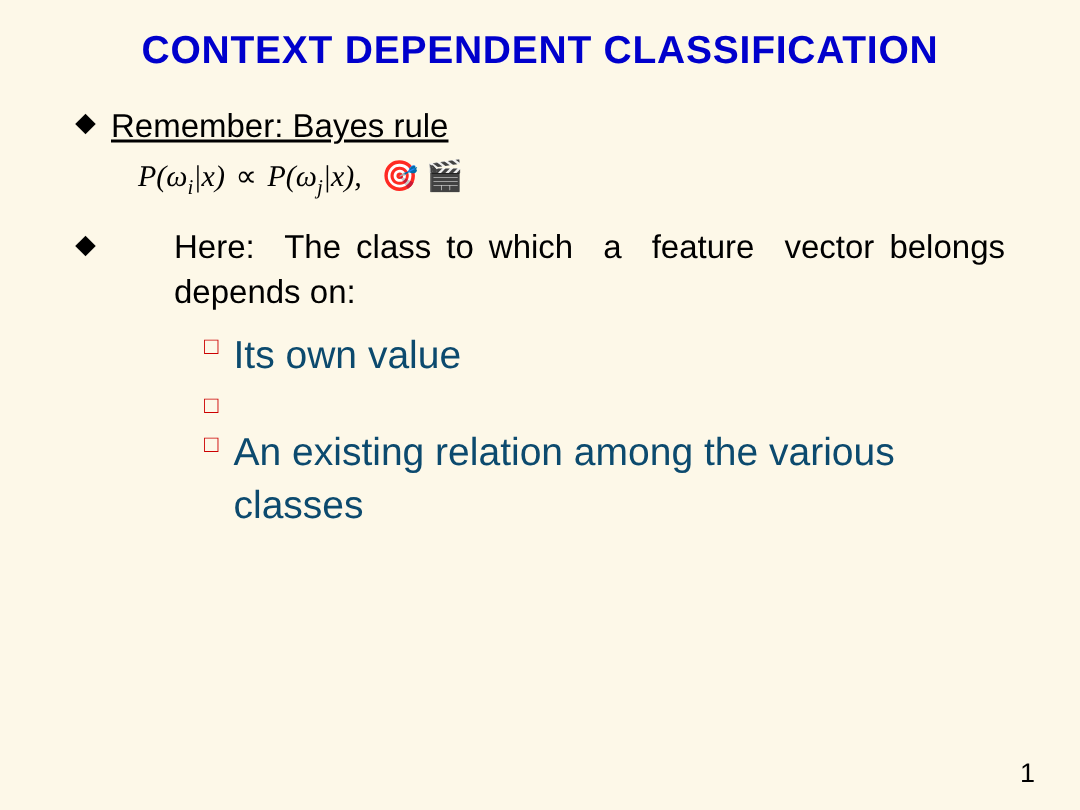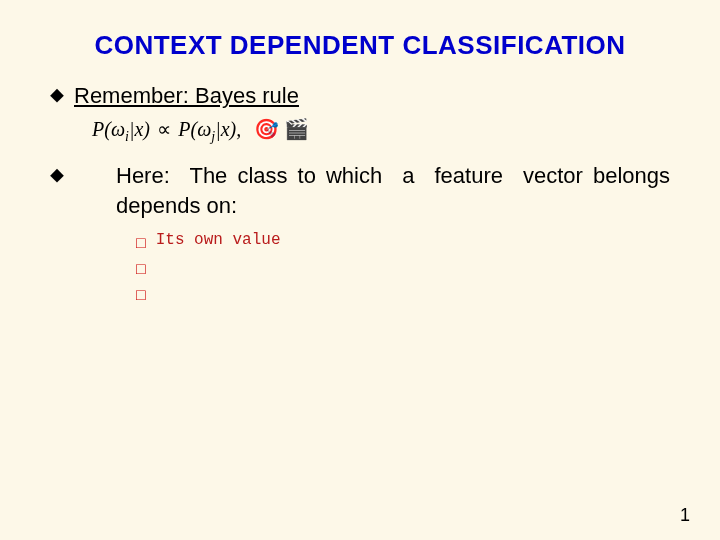--- a/index.html
+++ b/index.html
@@ -10,21 +10,21 @@
       background-color: #fdf8e8;
       font-family: 'Times New Roman', Times, serif;
       overflow: hidden;
       position: relative;
     }
 
     .slide {
       width: 720px;
       height: 540px;
       background: #fdf8e8;
-      padding: 30px 50px 30px 50px;
+      padding: 18px 50px 30px 50px;
       position: relative;
     }
 
     .title {
       text-align: center;
       color: #0000cc;
       font-size: 26px;
       font-weight: bold;
       font-family: Arial, sans-serif;
       margin-bottom: 20px;
@@ -93,23 +93,23 @@
 
     .sq-icon {
       color: #cc0000;
       font-size: 16px;
       margin-right: 10px;
       margin-top: 4px;
       flex-shrink: 0;
     }
 
     .sub-bullet-text {
-      font-size: 16px;
-      color: #b91c1c;
-      font-family: Liberation Mono, monospace;
+      font-size: 26px;
+      color: #0c4a6e;
+      font-family: Liberation Sans, sans-serif;
       line-height: 1.35;
     }
 
     .page-number {
       position: absolute;
       bottom: 14px;
       right: 30px;
       font-size: 18px;
       color: #000;
       font-family: Arial, sans-serif;
@@ -148,20 +148,21 @@
         <div class="sub-bullets">
           <div class="sub-bullet-row">
             <span class="sq-icon">□</span>
             <span class="sub-bullet-text">Its own value</span>
           </div>
           <div class="sub-bullet-row">
             <span class="sq-icon">□</span>
           </div>
           <div class="sub-bullet-row">
             <span class="sq-icon">□</span>
+            <span class="sub-bullet-text">An existing relation among the various classes</span>
           </div>
         </div>
       </div>
     </div>
   </div>
 
   <div class="page-number">1</div>
 </div>
 
 </body></html>

